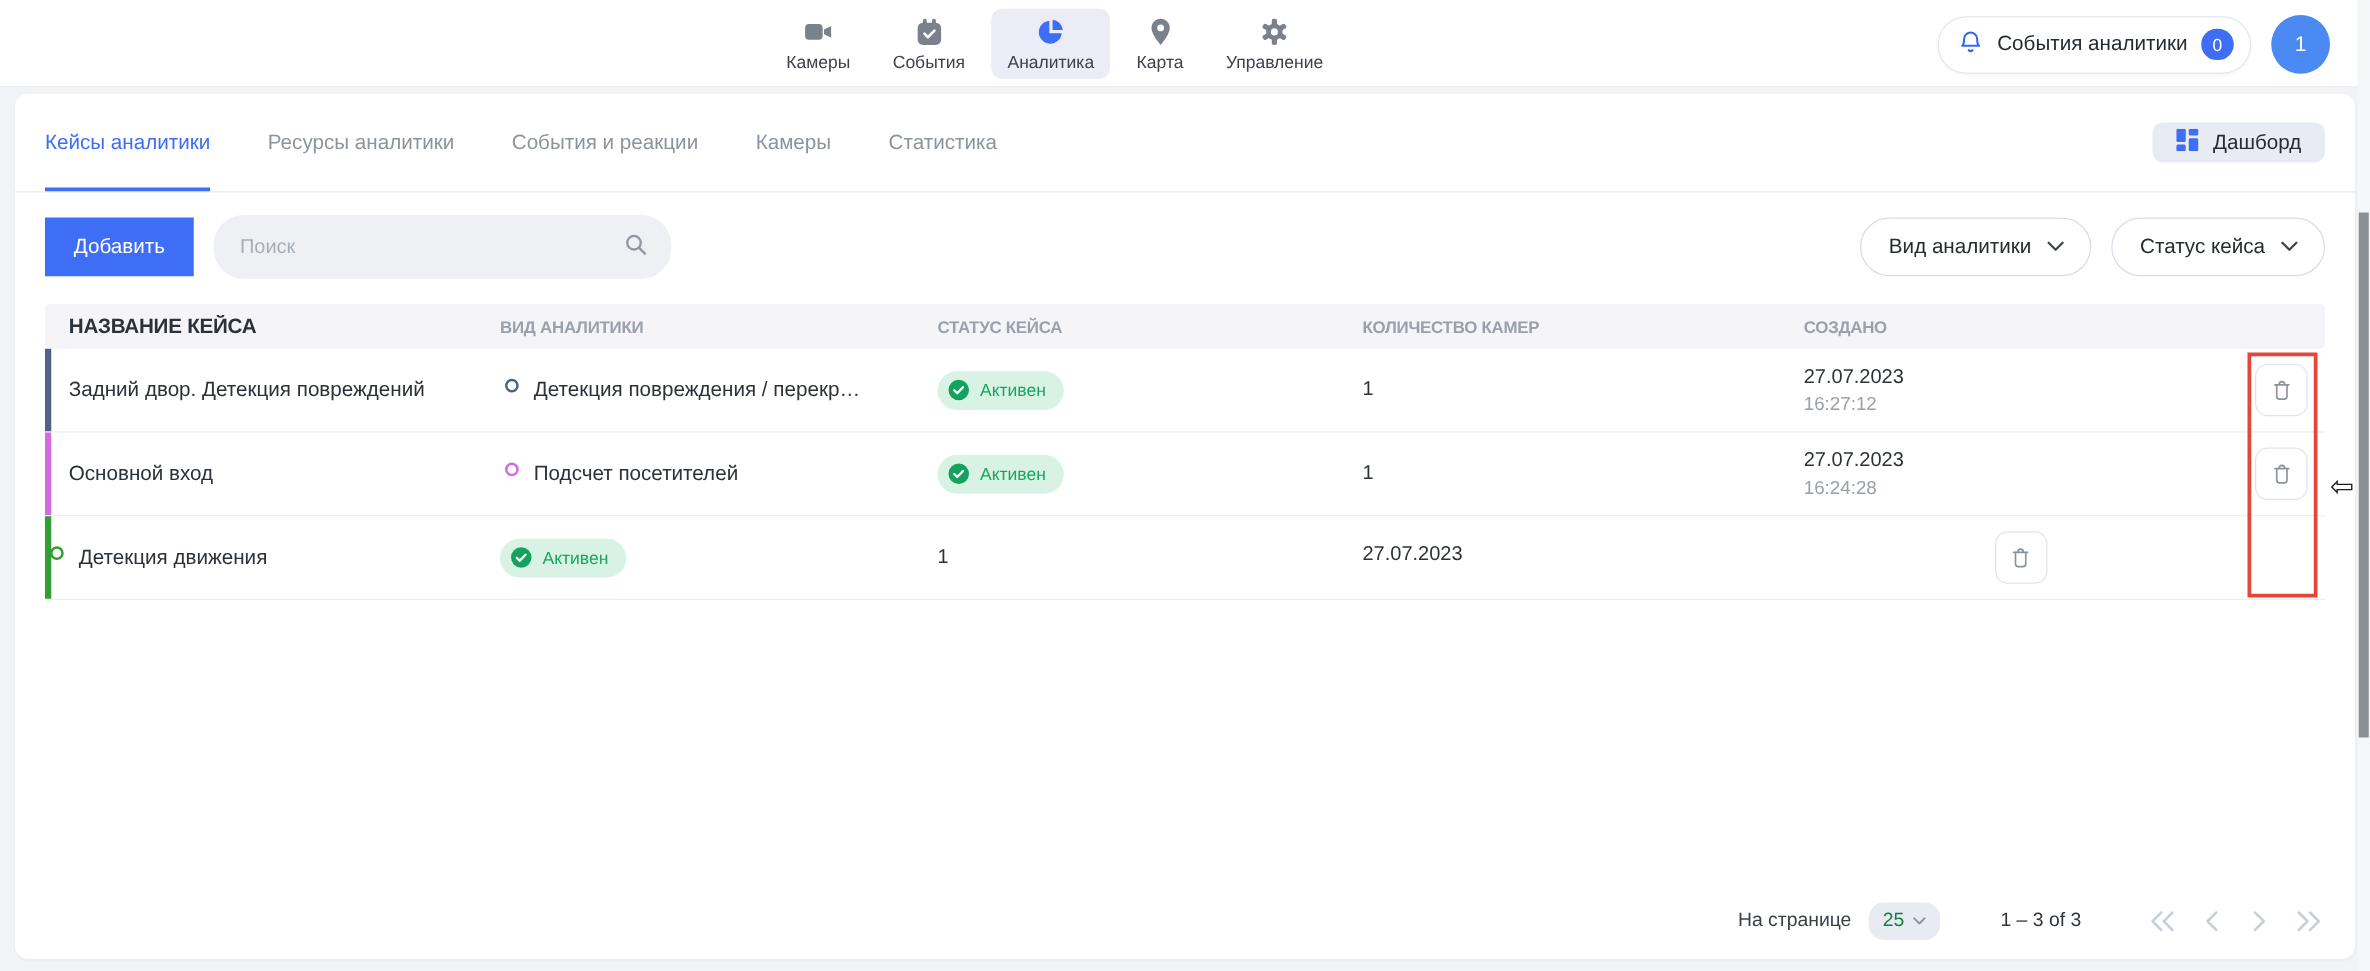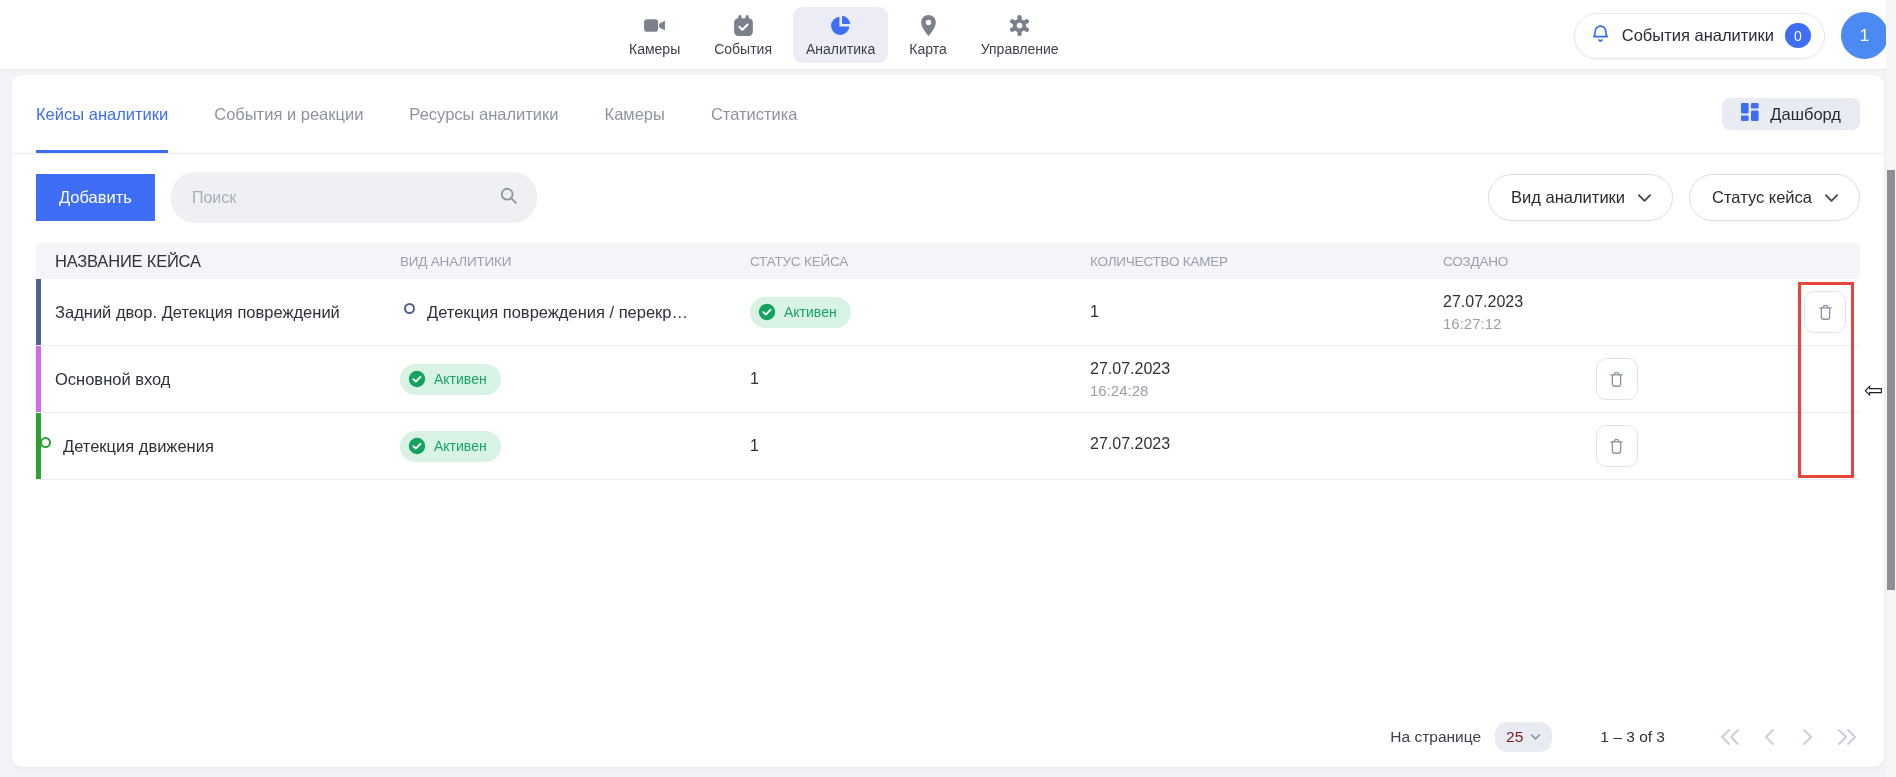--- a/index.html
+++ b/index.html
@@ -10,21 +10,21 @@
   }
   :root { --accent:#3d6ef5; }
 
   
   .topbar { position:relative; height:70px; background:#fff; border-bottom:1px solid #e8eaee; z-index:3; }
   .main-nav { position:absolute; left:616px; top:0; height:100%; display:flex; align-items:center; gap:8px; }
   .nav-item { display:flex; flex-direction:column; align-items:center; gap:3px; padding:6px 13px; border-radius:9px; cursor:pointer; }
   .nav-item.active { background:#ebecf6; }
   .nav-item svg { display:block; }
   .nav-label { font-size:14px; color:#3c414a; white-space:nowrap; }
-  .top-right { position:absolute; right:8px; top:12px; display:flex; align-items:center; gap:16px;justify-content:flex-end; }
+  .top-right { position:absolute; right:32px; top:12px; display:flex; align-items:center; gap:16px;justify-content:flex-end; }
   .events-btn { display:flex; align-items:center; gap:11px; height:46px; padding:0 13px 0 15px;
     background:#fff; border:1px solid #e4e7ec; border-radius:23px; box-shadow:0 1px 3px rgba(20,30,50,.05);
     font-size:16.5px; color:#272c33; cursor:pointer; font-family:inherit; }
   .events-badge { min-width:26px; height:25px; padding:0 7px; border-radius:13px; background:var(--accent);
     color:#fff; font-size:14px; display:flex; align-items:center; justify-content:center; }
   .avatar { width:47px; height:47px; border-radius:50%; background:#4a8af2; color:#fff;
     font-size:17px; display:flex; align-items:center; justify-content:center; cursor:pointer; }
 
   
   .content { height:707px; padding:5px 12px 10px; }
@@ -49,21 +49,21 @@
   .search input::placeholder { color:#a7aeb9; }
   .filters { margin-left:auto; display:flex; gap:16px; }
   .filter-pill { display:flex; align-items:center; gap:12px; height:47px; padding:0 20px 0 22px;
     background:#fff; border:1px solid #d9dde4; border-radius:24px; font-size:16.5px; color:#272c33;
     cursor:pointer; font-family:inherit; }
 
   
   .table { padding:20px 24px 0; }
   .tgrid { display:grid; grid-template-columns:364px 350px 340px 353px 347px 1fr; align-items:center; }
   .thead { background:#f5f5f9; border-radius:4px; height:36px; color:#9aa0ac; font-size:13.5px;
-    letter-spacing:-0.2px; font-weight:normal; }
+    letter-spacing:-0.2px; font-weight:bold; }
   .thead .cell-name { padding-left:19px; }
   .trow { height:67px; border-bottom:1px solid #edeef2; position:relative; }
   .rowbar { position:absolute; left:0; top:0; bottom:0; width:5px; }
   .cell-name { padding-left:19px; font-size:16.5px; color:#2d323a; white-space:nowrap; overflow:hidden; }
   .cell-type { display:flex; align-items:flex-start; gap:12px; padding-left:4px; font-size:16.5px; color:#2d323a; }
   .type-dot { width:11px; height:11px; border-radius:50%; border:2.6px solid #555; flex:none; }
   .badge { display:inline-flex; align-items:center; gap:8px; height:31px; padding:0 14px 0 8px;
     background:#d8f3e3; color:#18a563; border-radius:16px; font-size:14px; }
   .cell-status { display:flex; }
   .cell-count { font-size:16px; }
@@ -73,21 +73,21 @@
   .del-btn { width:42px; height:42px; border-radius:10px; border:1.5px solid #e0e4ea; background:#fff;
     display:flex; align-items:center; justify-content:center; cursor:pointer; }
 
   .annotation-box { position:absolute; left:1786px; top:207px; width:56px; height:196px;
     border:3px solid #e8453a; z-index:5; pointer-events:none; }
 
   
   .pagination { margin-top:auto; display:flex; align-items:center; justify-content:flex-end;
     padding:0 24px 15px; font-size:15.5px; color:#3b404a; }
   .pp-select { display:flex; align-items:center; gap:7px; height:30px; padding:0 11px;
-    background:#e9ebf3; border-radius:12px; margin-left:14px; cursor:pointer; color:#7f1d1d; }
+    background:#e9ebf3; border-radius:12px; margin-left:14px; cursor:pointer; color:#15803d; }
   .pg-range { margin-left:48px; color:#2e333b; }
   .pg-arrows { display:flex; align-items:center; gap:13px; margin-left:52px; }
   .pg-arrow { width:26px; height:26px; display:flex; align-items:center; justify-content:center; cursor:pointer; }
 
   
   .scrollbar { position:absolute; right:0; top:0; width:10px; height:777px; background:#f5f6f8; z-index:6; }
   .scroll-thumb { position:absolute; left:1px; width:8px; top:170px; height:420px; background:#8c8f96; }
   .cursor-glyph { position:absolute; left:1864px; top:377px; z-index:7; font-size:23px; color:#1d1f23;
     font-family:"DejaVu Sans",sans-serif; pointer-events:none; }
 </style>
@@ -167,22 +167,22 @@
     </button>
     <div class="avatar">1</div>
   </div>
 </header>
 
 <div class="content">
   <div class="panel">
 
     <div class="tabbar">
       <div class="tab active">Кейсы аналитики</div>
+      <div class="tab">Ресурсы аналитики</div>
       <div class="tab">События и реакции</div>
-      <div class="tab">Ресурсы аналитики</div>
       <div class="tab">Камеры</div>
       <div class="tab">Статистика</div>
       <button class="dash-btn">
         <span>
           <svg width="18" height="18" viewBox="0 0 18 18">
               <g fill="#3d6ef5">
                 <rect x="0" y="0" width="7.6" height="10.5" rx="1.2"></rect>
                 <rect x="0" y="12.6" width="7.6" height="5.4" rx="1.2"></rect>
                 <rect x="10" y="0" width="7.6" height="5.4" rx="1.2"></rect>
                 <rect x="10" y="7.5" width="7.6" height="10.5" rx="1.2"></rect>
@@ -262,20 +262,24 @@
                 <path d="M5 6.8 h14"></path>
                 <path d="M6.8 6.8 v11.4 a3 3 0 0 0 3 3 h4.4 a3 3 0 0 0 3-3 V6.8"></path>
               </svg>
           </button>
         </div>
       </div>
 
       <div class="tgrid trow">
         <div class="rowbar" style="background: rgb(213, 107, 228);"></div>
         <div class="cell-name">Основной вход</div>
+        <div class="cell-type">
+          <span class="type-dot" style="border-color: rgb(213, 107, 228);"></span>
+          <span>Подсчет посетителей</span>
+        </div>
         <div class="cell-status">
           <span class="badge">
             <svg width="18" height="18" viewBox="0 0 18 18">
                 <circle cx="9" cy="9" r="8.2" fill="#14a25f"></circle>
                 <path d="M5.4 9.2 l2.4 2.4 4.6-4.8" stroke="#fff" stroke-width="1.9" fill="none" stroke-linecap="round" stroke-linejoin="round"></path>
               </svg>
             <span>Активен</span>
           </span>
         </div>
         <div class="cell-count">1</div>

